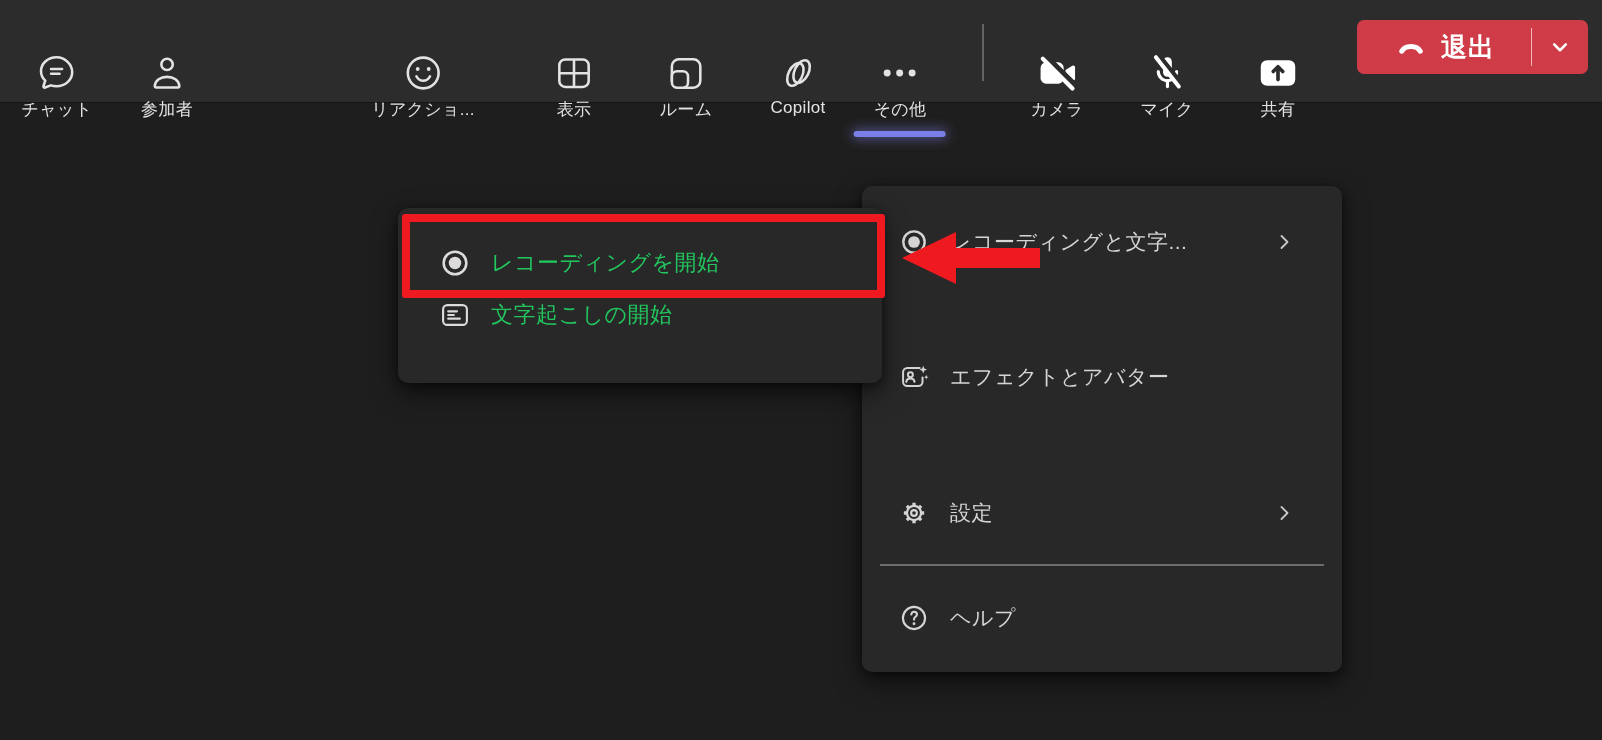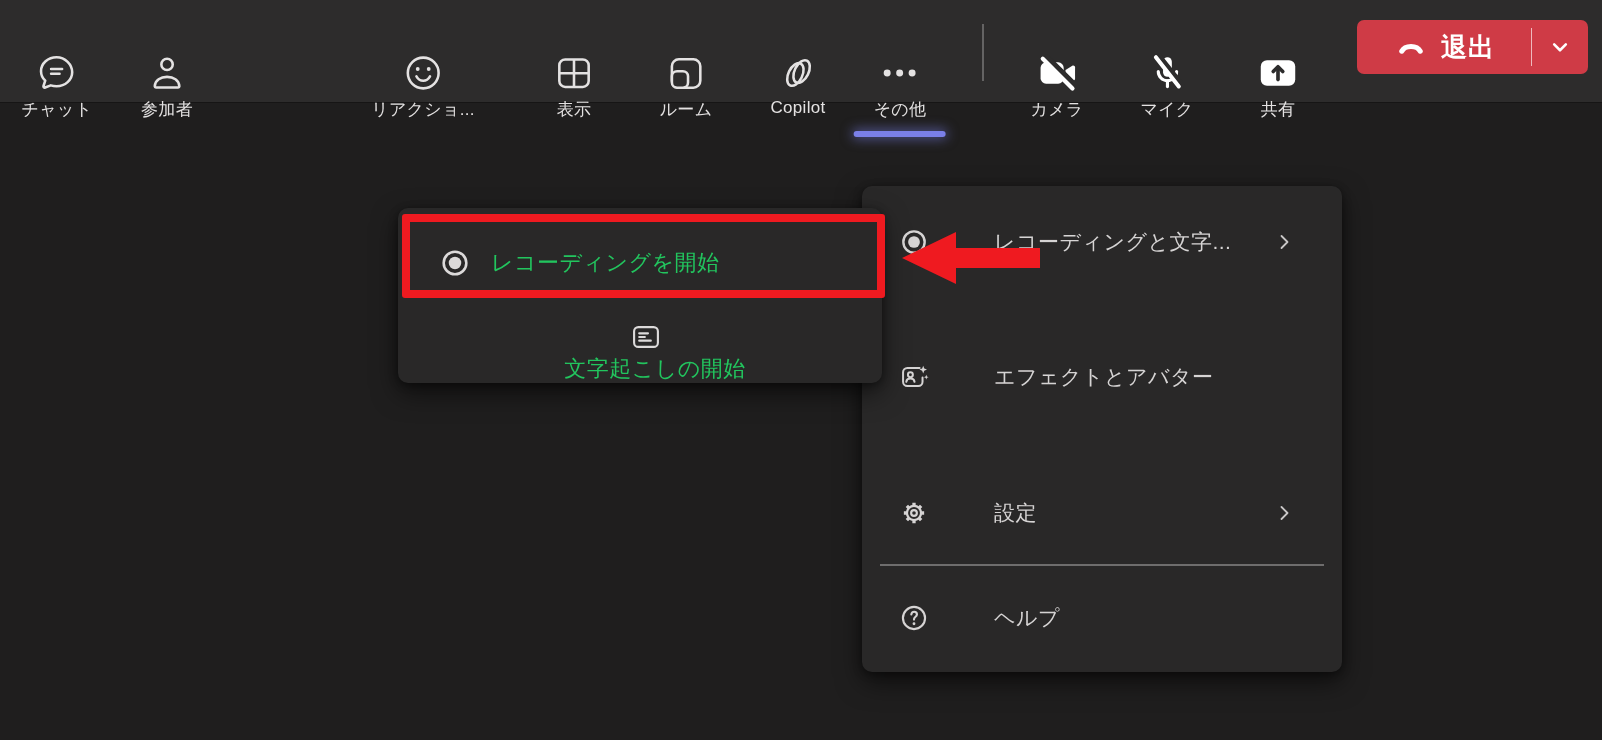--- a/index.html
+++ b/index.html
@@ -46,21 +46,21 @@
     box-shadow:0 10px 26px rgba(0,0,0,.55), 0 2px 8px rgba(0,0,0,.4); 
   }
   .panel-sub { left:398px; top:208px; width:484px; height:175px; z-index:10; }
   .panel-more { left:862px; top:186px; width:480px; height:486px; z-index:8; }
   .menu-row {
     position:absolute; left:10px; right:10px; display:flex; align-items:center;
     color:#D6D4D4; cursor:pointer; border-radius:6px;
   }
   .menu-row .micon { width:32px; height:32px; flex:0 0 32px; display:block; }
   .mlabel { font-size:21px; letter-spacing:.5px; white-space:nowrap; }
-  .panel-more .menu-row { padding-left:26px; height:46px;gap:44px; }
+  .panel-more .menu-row { padding-left:26px; height:46px; }
   .panel-more .micon { margin-right:20px; }
   .panel-sub .menu-row { padding-left:30px; }
   .panel-sub .micon { width:34px; height:34px; flex-basis:34px; margin-right:19px; }
   .panel-sub .mlabel { font-size:22px; color:#22c55e; }
   .row-chevron { position:absolute; right:36px; width:24px; height:24px; }
   .menu-divider {
     position:absolute; left:18px; right:18px; top:378px; height:2px; background:#6E6D6D;
   }
   
   .annot-box {
@@ -239,21 +239,21 @@
 <div class="panel panel-sub">
 
   <div class="menu-row" style="top:22px; height:66px;">
     <svg class="micon" viewBox="0 0 24 24" fill="none" stroke="#DCDADA" stroke-width="1.8">
       <circle cx="12" cy="12" r="8"></circle>
         <circle cx="12" cy="12" r="4.4" fill="#DCDADA" stroke="none"></circle>
     </svg>
     <span class="mlabel">レコーディングを開始</span>
   </div>
 
-  <div class="menu-row" style="top:112px; height:52px;flex-direction:column;">
+  <div class="menu-row" style="top:81px; height:52px;">
     <svg class="micon" viewBox="0 0 24 24" fill="none" stroke="#DCDADA" stroke-width="1.5" stroke-linecap="round" stroke-linejoin="round">
       <rect x="3.6" y="5" width="16.8" height="14" rx="3"></rect>
       <path d="M7.2 9.4h6.2M7.2 12h4M7.2 14.6h8.2"></path>
     </svg>
     <span class="mlabel">文字起こしの開始</span>
   </div>
 </div>
 
 <div class="annot-box"></div>
 

